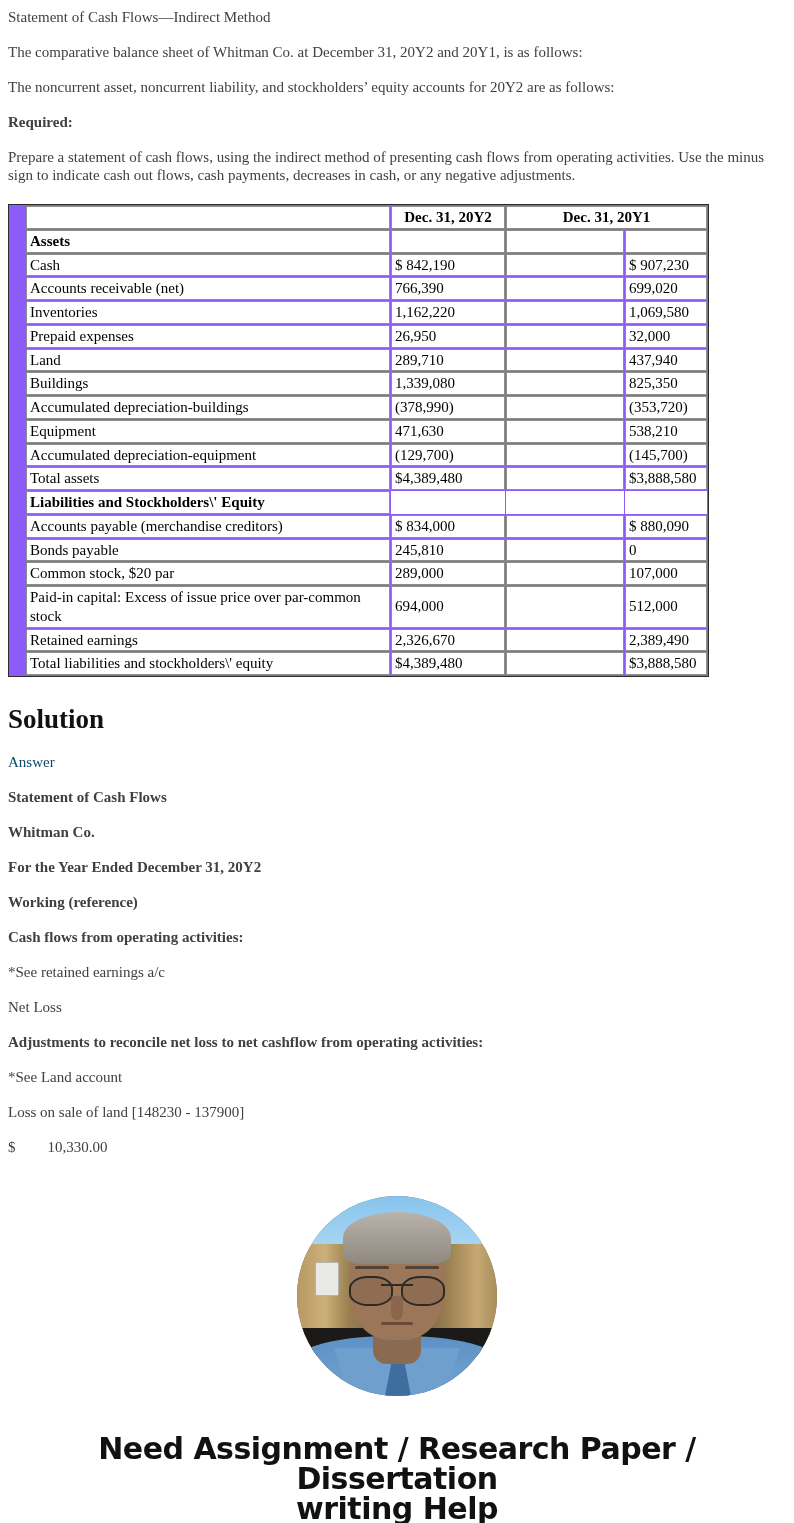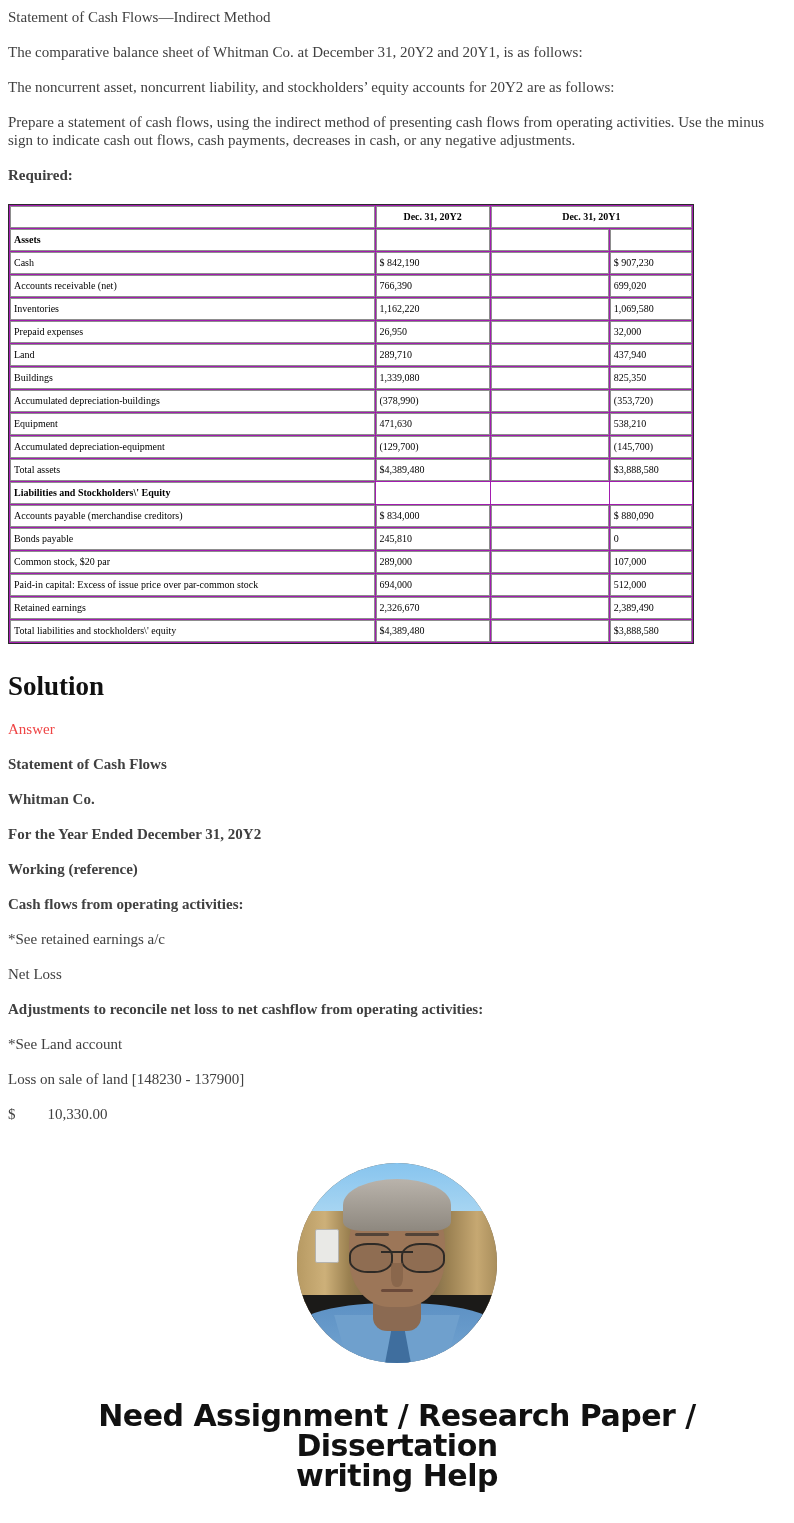--- a/index.html
+++ b/index.html
@@ -27,21 +27,21 @@
     margin: 0 0 17px 0;
     line-height: 1.2;
     font-size: 15px;
     color: #404040;
   }
   p.para.first { margin-top: 0; }
   p.bold {
     font-weight: bold;
   }
   p.answer {
-    color: #ef4444;
+    color: #0c4a6e;
   }
   .gap-sm { display: inline-block; width: 62px; }
   .gap-xs { display: inline-block; width: 32px; }
 
   h2.solution {
     font-size: 27px;
     font-weight: bold;
     margin: 26px 0 18px 0;
     line-height: 1.2;
     color: #111111;
@@ -49,23 +49,24 @@
 
   
   .bs-wrap {
     margin: 20px 0 22px 0;
   }
   table.bs {
     border-collapse: separate;
     border-spacing: 1px;
     border: 1px solid #2b2b2b;
     width: 686px;
-    font-size: 10px;
+    font-size: 15px;
     table-layout: fixed;
-    background: #a21caf;
+    background: #8b5cf6;
+    padding-left: 16px;
   }
   table.bs td {
     border: 1px solid #8d8d8d;
     padding: 1px 3px;
     vertical-align: middle;
     line-height: 1.25;
     height: 18px;
     background: #ffffff;
     overflow: hidden;
     white-space: nowrap;
@@ -196,23 +197,23 @@
 <body>
 
 <div class="page">
 
   <p class="para first">Statement of Cash Flows—Indirect Method</p>
 
   <p class="para">The comparative balance sheet of Whitman Co. at December 31, 20Y2 and 20Y1, is as follows:</p>
 
   <p class="para">The noncurrent asset, noncurrent liability, and stockholders’ equity accounts for 20Y2 are as follows:</p>
 
+  <p class="para bold">Required:</p>
+
   <p class="para">Prepare a statement of cash flows, using the indirect method of presenting cash flows from operating activities. Use the minus sign to indicate cash out flows, cash payments, decreases in cash, or any negative adjustments.</p>
-
-  <p class="para bold">Required:</p>
 
   <div class="bs-wrap">
     <table class="bs">
       <colgroup>
         <col class="c1">
           <col class="c2">
           <col class="c3">
           <col class="c4">
       </colgroup>
       <tbody id="bs-body">

